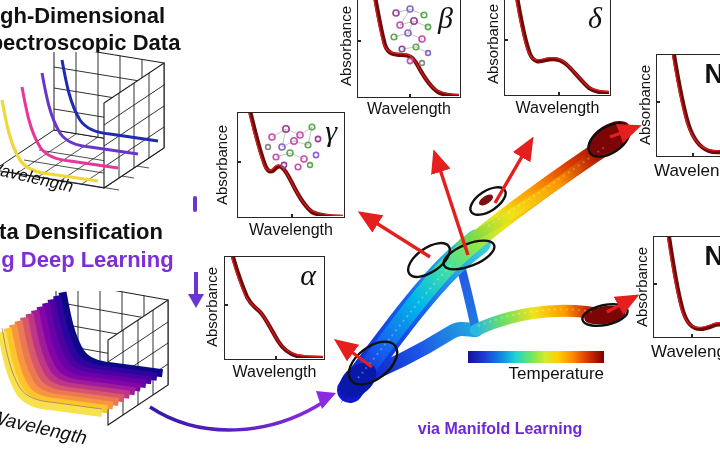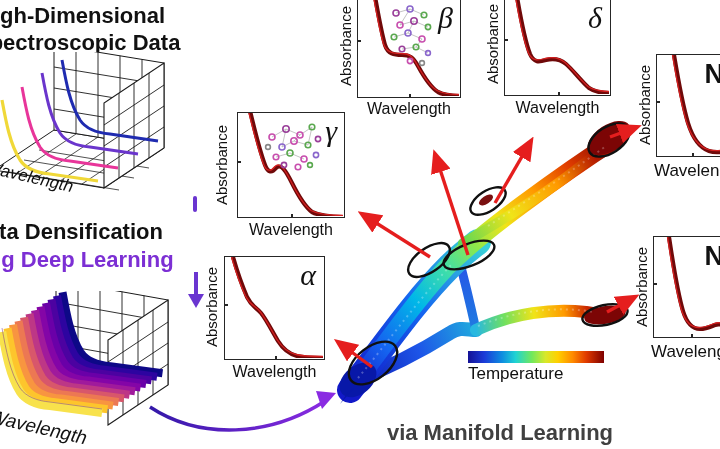--- a/index.html
+++ b/index.html
@@ -270,17 +270,17 @@
       <line x1="140" y1="147" x2="107" y2="46" marker-end="url(#red-arrowhead)"></line>
       <line x1="167" y1="95" x2="203" y2="33" marker-end="url(#red-arrowhead)"></line>
       <line x1="44" y1="259" x2="10" y2="234" marker-end="url(#red-arrowhead)"></line>
       <line x1="282" y1="29" x2="309" y2="19" marker-end="url(#red-arrowhead)"></line>
       <line x1="279" y1="204" x2="307" y2="189" marker-end="url(#red-arrowhead)"></line>
     </g>
   </svg>
 
   <div style="position:absolute;left:468px;top:351px;width:136px;height:12px;
               background:linear-gradient(to right,#151296 0%,#1b3bd8 12%,#0e8de0 25%,#1fd3d3 35%,#72e85c 47%,#d8e82a 57%,#ffd000 66%,#ff8a00 77%,#e03a00 87%,#7e0000 100%);"></div>
-  <div class="txt" style="left:468px;top:364px;width:136px;text-align:left;font-size:17px;">Temperature</div>
-
-  <div class="txt bold" style="left:330px;top:420px;width:340px;text-align:center;font-size:22px;color:#404040;">via Manifold Learning</div>
+  <div class="txt" style="left:468px;top:364px;width:136px;text-align:right;font-size:17px;">Temperature</div>
+
+  <div class="txt bold" style="left:330px;top:420px;width:340px;text-align:center;font-size:16px;color:#6d28d9;">via Manifold Learning</div>
 
 </div>
 
 </body></html>

